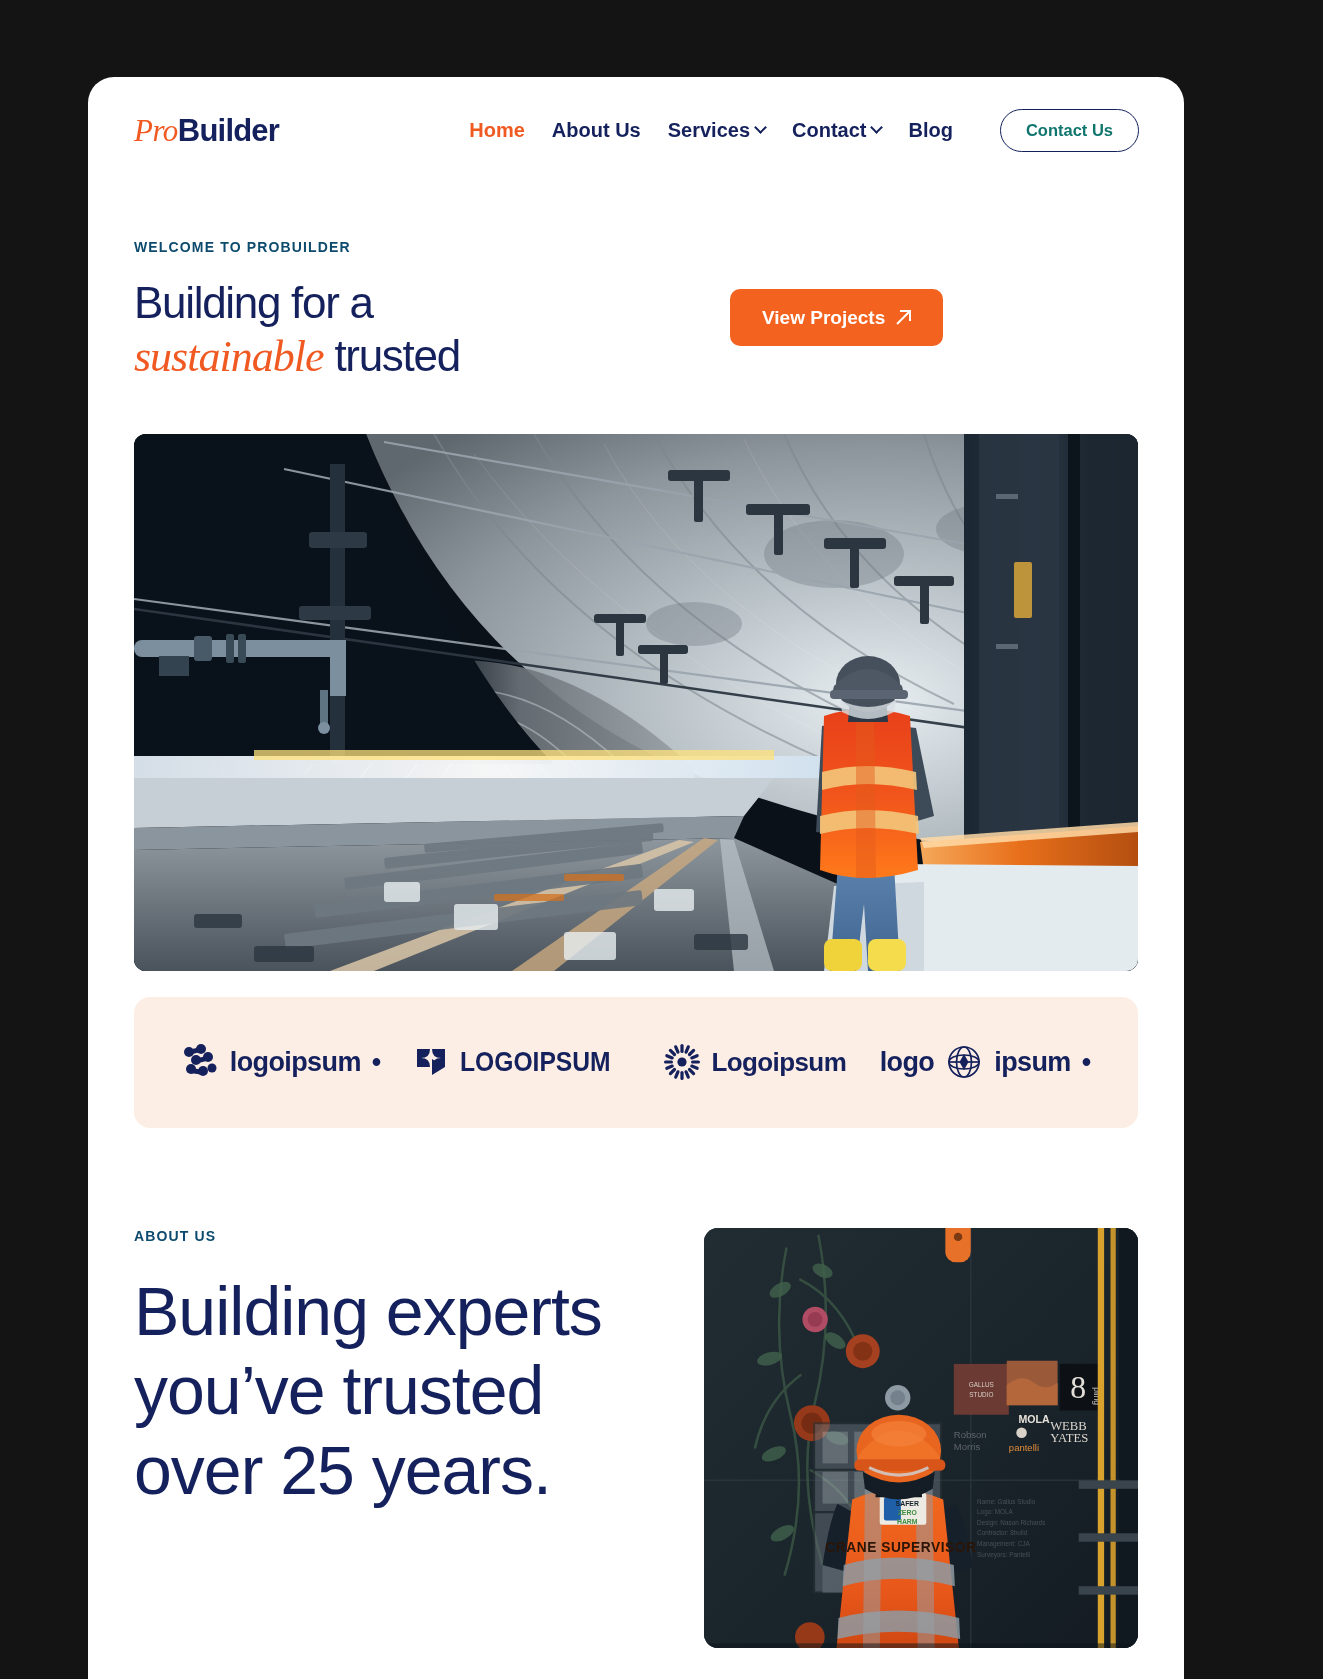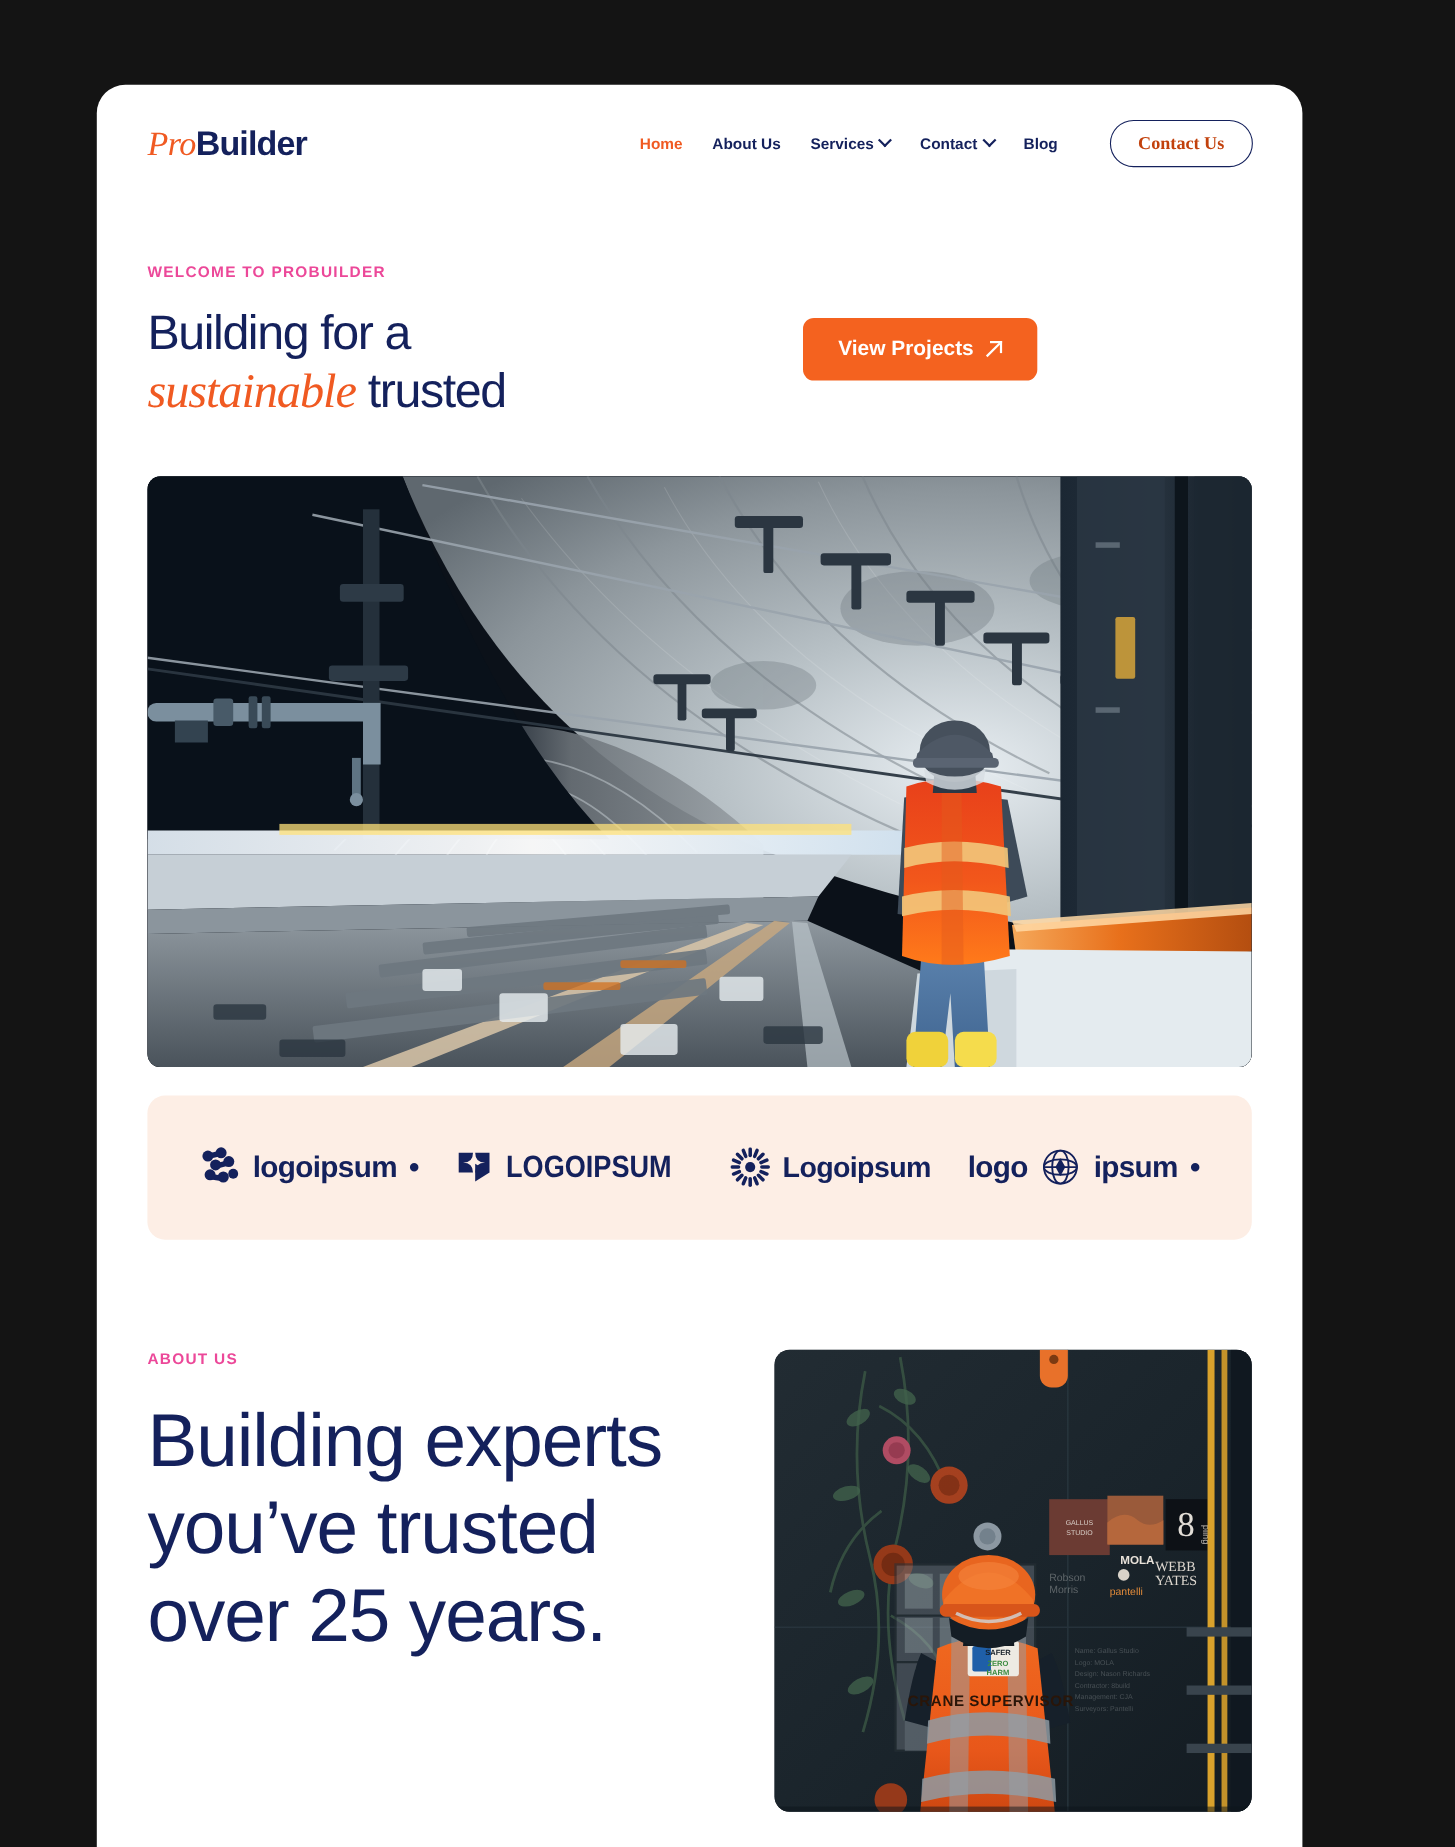--- a/index.html
+++ b/index.html
@@ -59,21 +59,21 @@
   }
 
   .main-nav {
     margin-left: auto;
     display: flex;
     align-items: center;
     gap: 27px;
   }
 
   .nav-link {
-    font-size: 14px;
+    font-size: 20px;
     font-weight: 700;
     color: #14215c;
     text-decoration: none;
     display: flex;
     align-items: center;
     gap: 6px;
     white-space: nowrap;
     cursor: pointer;
   }
   .nav-link.active { color: #f05a22; }
@@ -91,41 +91,41 @@
     margin-left: 20px;
     display: inline-flex;
     align-items: center;
     justify-content: center;
     height: 43px;
     padding: 0 25px;
     border: 1.7px solid #14215c;
     border-radius: 999px;
     font-size: 16.5px;
     font-weight: 700;
-    color: #c2410c;
+    color: #0f766e;
     background: #fff;
     cursor: pointer;
     white-space: nowrap;
-    font-family: Liberation Serif, serif;
+    font-family: Liberation Sans, sans-serif;
   }
 
   
   .hero {
     padding: 56px 46px 0 46px;
     display: flex;
     gap: 40px;
   }
 
   .hero-left { width: 556px; flex: 0 0 556px; }
 
   .eyebrow {
     font-size: 14px;
     font-weight: 700;
     letter-spacing: 1.15px;
-    color: #ec4899;
+    color: #0c4a6e;
     text-transform: uppercase;
     margin-bottom: 22px;
   }
 
   .hero-title {
     font-size: 44px;
     line-height: 1.2;
     font-weight: 300;
     color: #14215c;
     letter-spacing: -1.3px;

